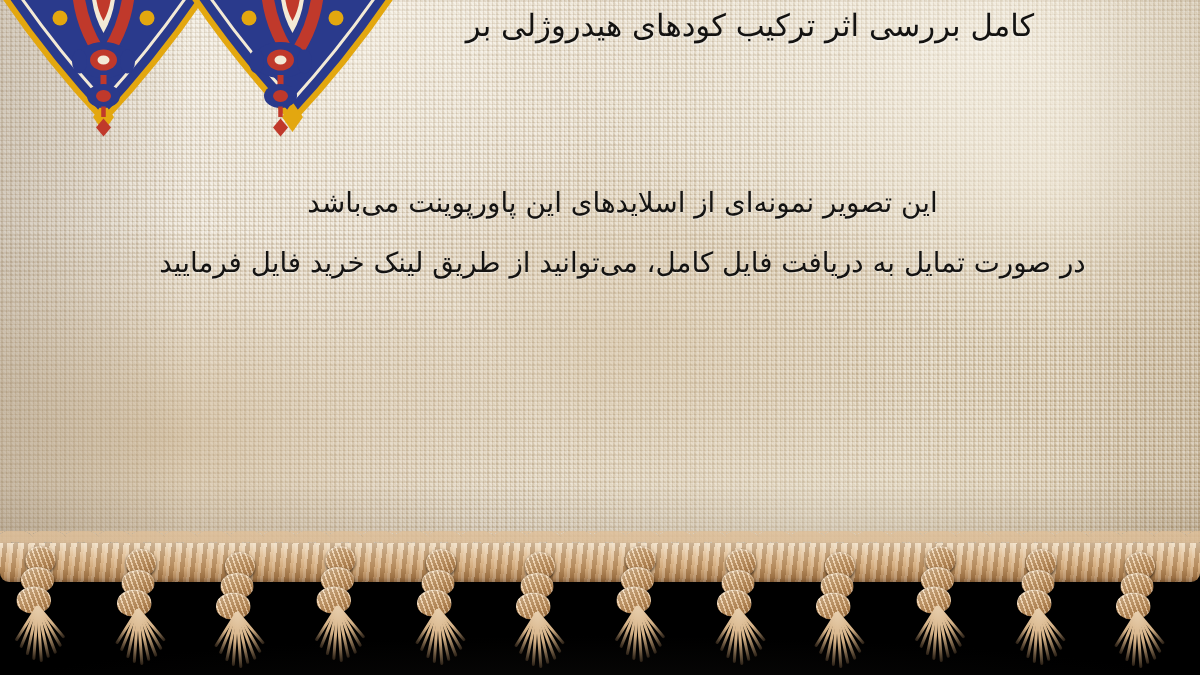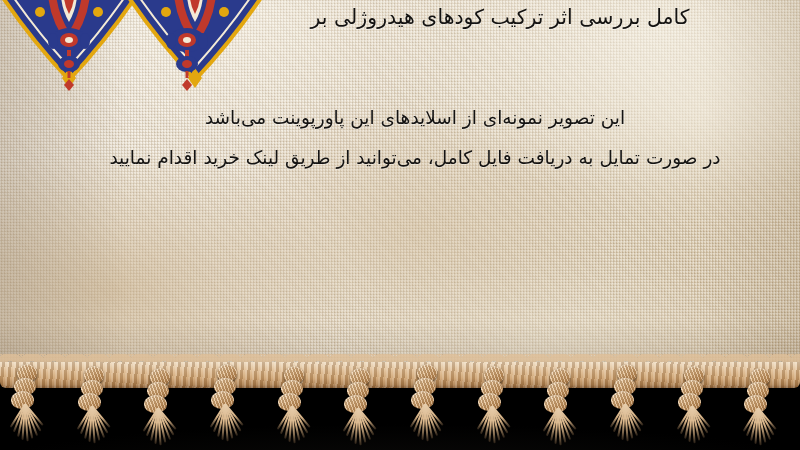--- a/index.html
+++ b/index.html
@@ -101,21 +101,21 @@
     font-size:20.5px;
     line-height:32px;
     color:#131211;
     letter-spacing:0px;
     white-space:nowrap;
     text-shadow:0 1px 0 rgba(255,255,255,.38);
   }
 
   .body-block {
     position:absolute;
-    left:0; right:0; top:98px;
+    left:0; right:0; top:116px;
     direction:rtl;
     text-align:center;
     padding-left:30px;
   }
   .body-line {
     font-family:"DejaVu Sans", sans-serif;
     font-size:18.5px;
     line-height:40px;
     color:#141312;
     white-space:nowrap;
@@ -301,21 +301,21 @@
   </div>
 
   <div class="text-layer">
 
     <div class="title-block">
       <div class="title-line">کامل بررسی اثر ترکیب کودهای هیدروژلی بر</div>
     </div>
 
     <div class="body-block">
       <div class="body-line">این تصویر نمونه‌ای از اسلایدهای این پاورپوینت می‌باشد</div>
-      <div class="body-line">در صورت تمایل به دریافت فایل کامل، می‌توانید از طریق لینک خرید اقدام نمایید</div>
+      <div class="body-line">در صورت تمایل به دریافت فایل کامل، می‌توانید از طریق لینک خرید فایل فرمایید</div>
     </div>
 
   </div>
 
   <div class="fringe-band">
     <div class="fringe-black"></div>
     <div class="fringe-cord-top"></div>
     <div class="fringe-cord"></div>
     <div id="knots">
         <div class="knot" style="left: 8px; top: 14px;">

